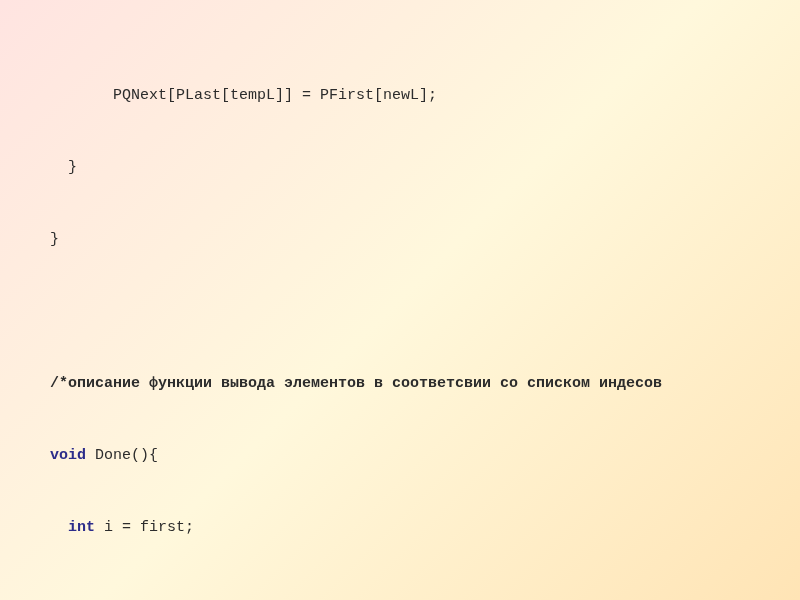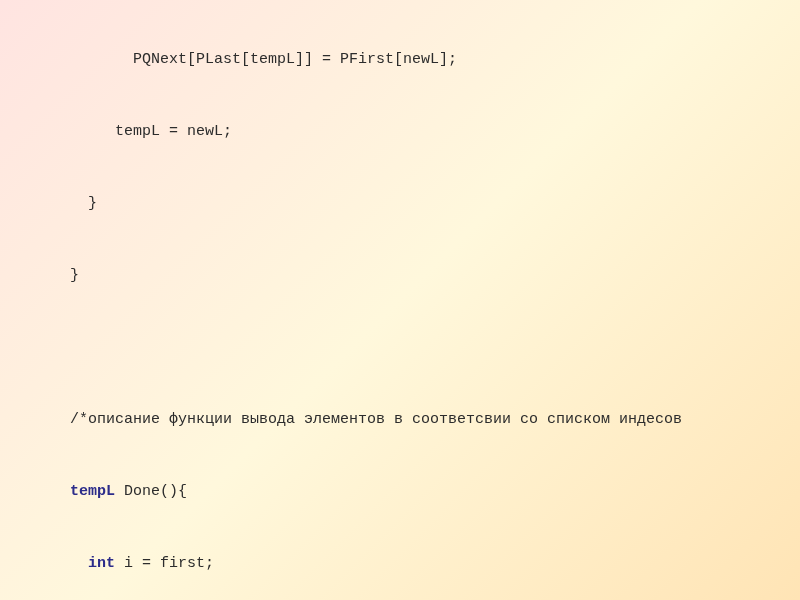--- a/index.html
+++ b/index.html
@@ -25,47 +25,46 @@
       font-size: 15px;
       line-height: 1.6;
       color: #2c2c2c;
       white-space: pre;
       font-weight: 500;
     }
 
     .code-line {
       display: block;
       white-space: pre;
-      margin-left: 20px;
     }
 
     .keyword {
       color: #2c2c8a;
       font-weight: bold;
     }
 
     .comment {
       color: #2c2c2c;
+      font-weight: bold;
     }
   </style>
 </head>
 <body>
 
 <div class="code-container">
   
   
   
   
   
   <span class="code-line">       PQNext[PLast[tempL]] = PFirst[newL];</span>
-  <span class="code-line">     tempL = newL;</span>
   <span class="code-line">  }</span>
   <span class="code-line">}</span>
   <span class="code-line"> </span>
   <span class="code-line comment">/*описание функции вывода элементов в соответсвии со списком индесов</span>
-  <span class="code-line"><span class="keyword">tempL</span> Done(){</span>
+  <span class="code-line"><span class="keyword">void</span> Done(){</span>
   <span class="code-line">  <span class="keyword">int</span> i = first;</span>
   
   
   
   
   
 </div>
 
 </body></html>

